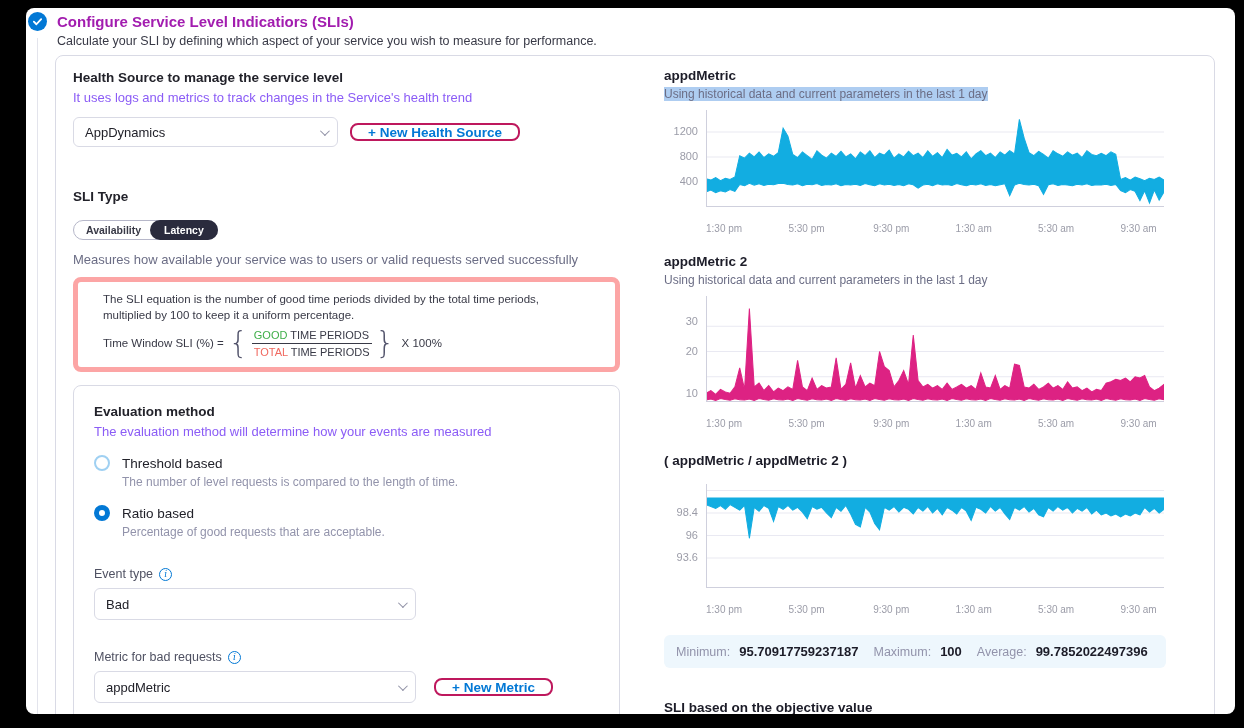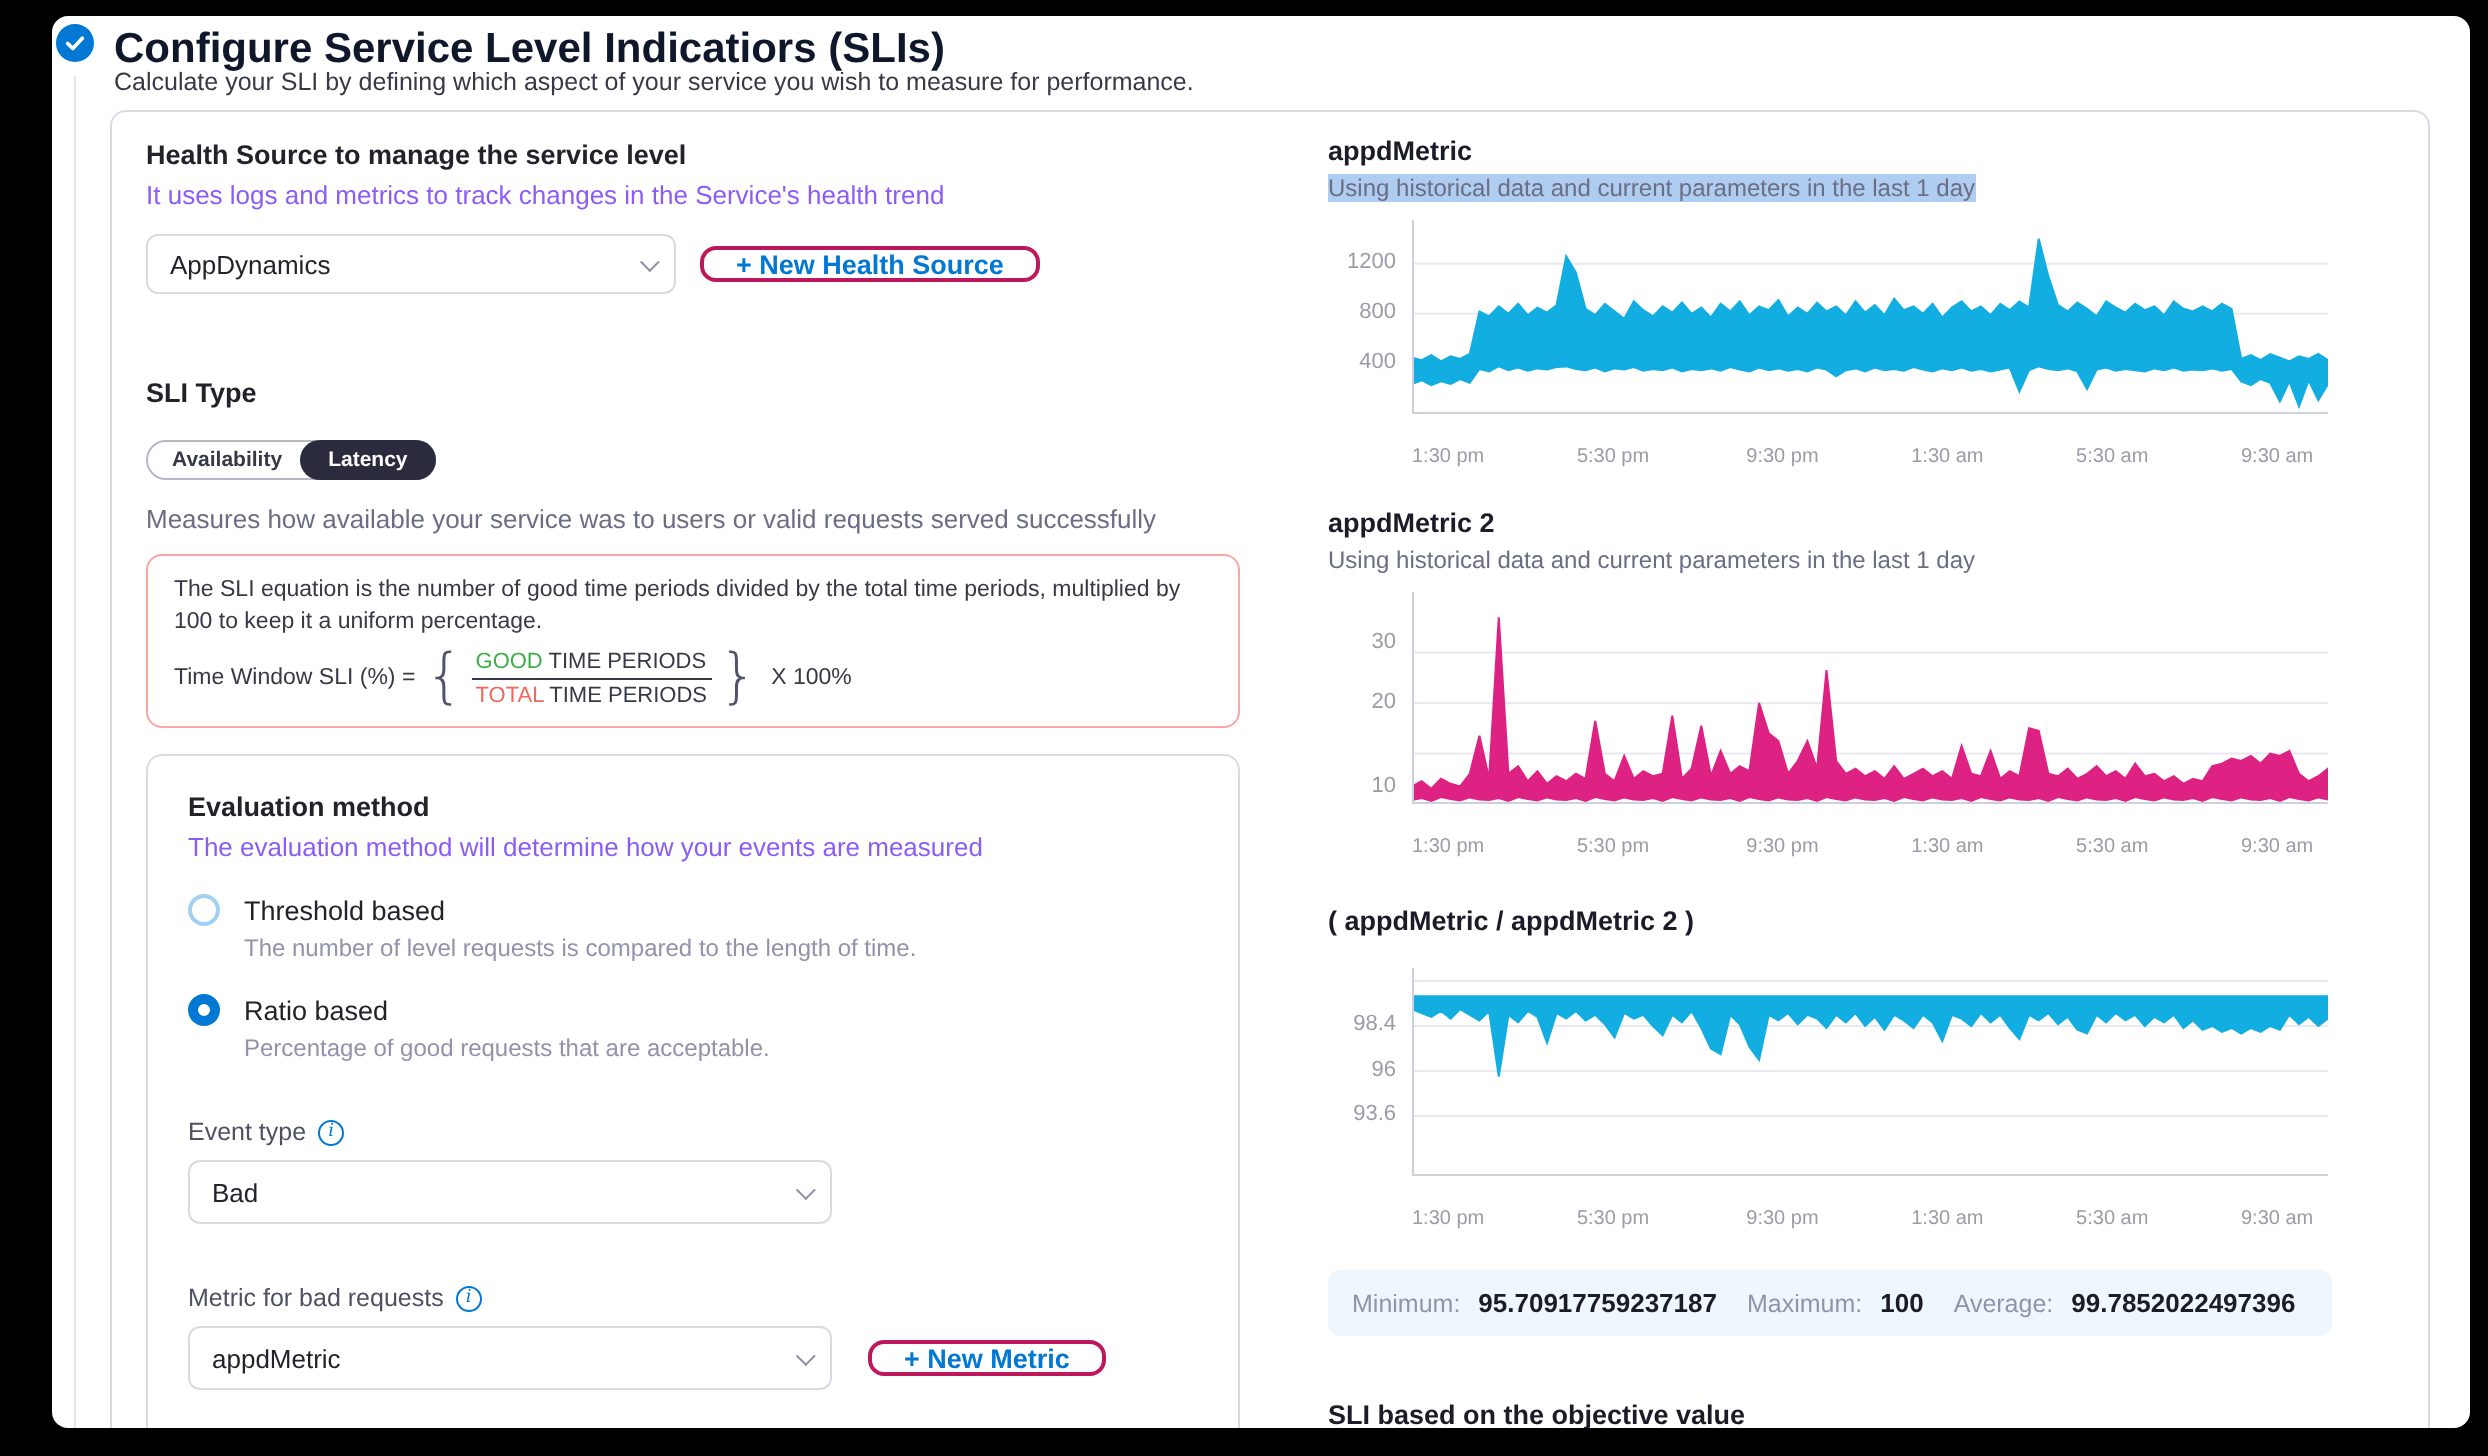--- a/index.html
+++ b/index.html
@@ -3,21 +3,21 @@
 <meta charset="utf-8">
 <style>
   * { margin:0; padding:0; box-sizing:border-box; }
   html,body { width:1244px; height:728px; }
   body { background:#000; position:relative; font-family:"Liberation Sans","DejaVu Sans",sans-serif; color:#22222a; }
   .page { position:absolute; left:26px; top:8px; right:9px; bottom:14px; background:#fff; border-radius:8px; overflow:hidden; }
 
   
   .check-circle { position:absolute; left:2px; top:4px; width:19px; height:19px; border-radius:50%; background:#0278d5; display:flex; align-items:center; justify-content:center; }
   .check-circle svg { width:11px; height:11px; }
-  .page-title { position:absolute; left:31px; top:5px; font-size:21px; font-weight:bold; color:#0f172a; }
+  .page-title { position:absolute; left:31px; top:5px; font-size:15px; font-weight:bold; color:#a21caf; }
   .page-subtitle { position:absolute; left:31px; top:26px; font-size:12.5px; color:#383946; }
   .step-line { position:absolute; left:11px; top:30px; bottom:0; width:1px; background:#e3e4ec; }
 
   
   .main-card { position:absolute; left:29px; top:47px; width:1160px; height:700px; border:1px solid #d9dae5; border-radius:8px; background:#fff; overflow:hidden; }
 
   .left-col { position:absolute; left:17px; top:14px; width:547px; }
   .sec-label { font-size:13.5px; font-weight:bold; color:#22222a; }
   .sec-desc { font-size:13px; color:#8b5cf6; margin-top:5px; }
   .hs-row { display:flex; align-items:center; margin-top:12px; gap:12px; }
@@ -28,21 +28,21 @@
   .chev { width:7px; height:7px; border-right:1.5px solid #8f90a5; border-bottom:1.5px solid #8f90a5; transform:rotate(45deg) translateY(-2px); }
 
   .btn-outline { display:inline-flex; align-items:center; justify-content:center; border:2px solid #be185d; border-radius:8px; background:#fff; color:#0278d5; font-size:13.5px; font-weight:bold; padding:0 16px; height:18px; cursor:pointer; white-space:nowrap; }
 
   .sli-type-label { margin-top:42px; }
   .pills { display:inline-flex; align-items:center; margin-top:16px; border:1px solid #b6b7c9; border-radius:999px; }
   .pill-off { font-size:10.5px; font-weight:bold; color:#383946; padding:3px 10px 3px 12px; border-radius:999px; cursor:pointer; }
   .pill-on { font-size:10.5px; font-weight:bold; color:#fff; background:#2a2b3d; padding:4px 14px; border-radius:999px; margin:-1px; cursor:pointer; }
   .sli-desc { font-size:13px; color:#6b6d85; margin-top:12px; }
 
-  .eq-box { margin-top:10px; border:1px solid #fca5a5; border-radius:8px; padding:10px 13px 9px; }
+  .eq-box { margin-top:10px; border:5px solid #fca5a5; border-radius:8px; padding:10px 25px 9px; }
   .eq-line1 { font-size:11.5px; color:#383946; line-height:1.35; }
   .eq-row { display:flex; align-items:center; margin-top:5px; font-size:11px; color:#383946; }
   .eq-prefix { margin-right:5px; font-size:11.5px; }
   .brace { font-family:"DejaVu Sans",sans-serif; font-size:30px; font-weight:200; color:#52536b; line-height:1; }
   .frac { display:inline-flex; flex-direction:column; text-align:left; margin:0 4px; font-size:11px; }
   .frac .num { border-bottom:1px solid #383946; padding:0 2px 2px; }
   .frac .den { padding:2px 2px 0; }
   .good { color:#3fae49; }
   .total { color:#f0685f; }
   .eq-suffix { margin-left:7px; font-size:11.5px; }

